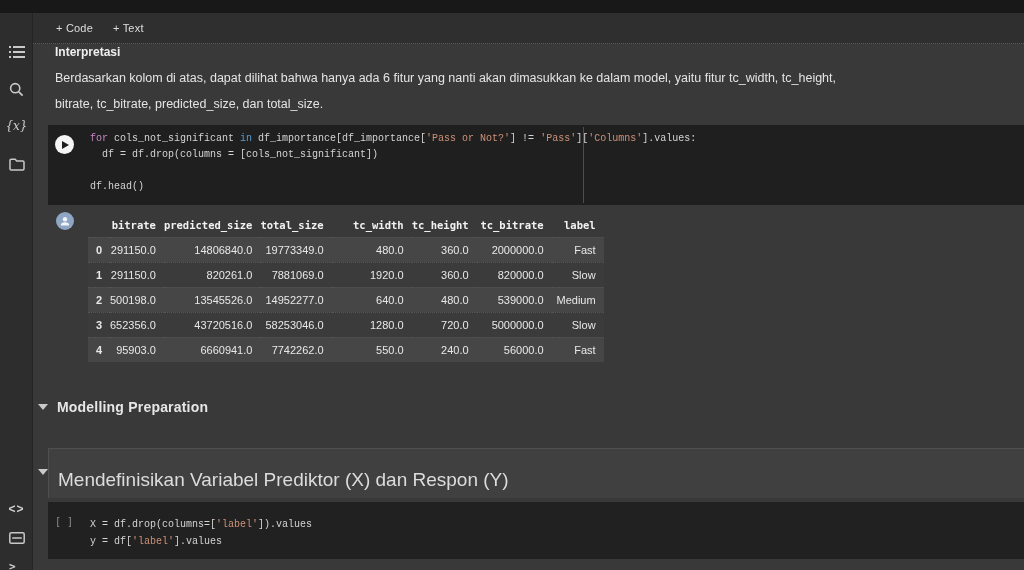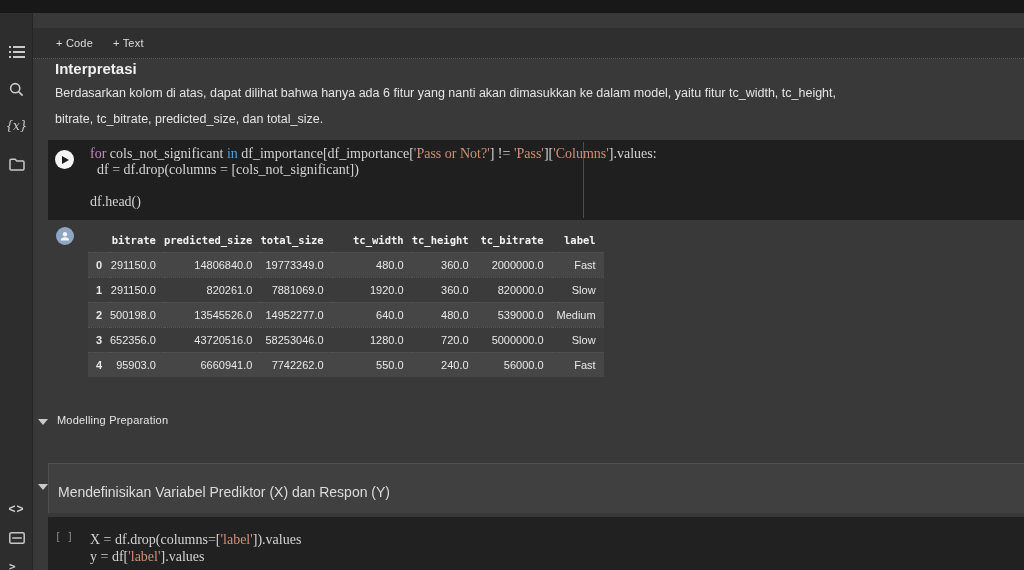--- a/index.html
+++ b/index.html
@@ -13,42 +13,42 @@
   
   .sidebar { position:absolute; left:0; top:13px; width:33px; height:557px;
              background:var(--sidebar-bg,#2d2d2d); border-right:1px solid #242424; }
   .side-ic { position:absolute; left:0; width:33px; height:24px; display:flex;
              align-items:center; justify-content:center; color:#c9c9c9; cursor:pointer; }
   .side-ic svg { display:block; }
   .glyph-txt { font-size:12px; color:#cfcfcf; font-weight:bold; letter-spacing:1px; }
   .glyph-vars { font-family:"DejaVu Serif", serif; font-style:italic; font-size:12px; color:#cfcfcf; }
 
   
-  .main { position:absolute; left:33px; top:28px; width:991px; height:497px; }
+  .main { position:absolute; left:33px; top:13px; width:991px; height:497px; }
 
   .toolbar { position:absolute; left:0; top:0; width:991px; height:31px;
              background:var(--toolbar-bg,#2f2f2f); border-bottom:1px dotted #5c5c5c;
              display:flex; align-items:center; padding-left:23px; gap:20px; }
   .tb-btn { font-size:11px; color:#dedede; cursor:pointer; letter-spacing:.2px; }
 
-  .md-title { position:absolute; left:22px; top:32px; font-size:15px; font-weight:bold;
+  .md-title { position:absolute; left:22px; top:32px; font-size:12px; font-weight:bold;
               color:#efefef; white-space:nowrap; }
   .md-line { position:absolute; left:22px; font-size:12.5px; color:#e4e4e4; white-space:nowrap; }
   .md-line.l1 { top:58px;text-align:right; }
   .md-line.l2 { top:84px; }
 
   
   .code-cell1 { position:absolute; left:15px; top:112px; width:976px; height:80px;
                 background:var(--code-bg,#1f1f1f); }
   .play-btn { position:absolute; left:7px; top:10px; width:19px; height:19px; border-radius:50%;
               background:#f5f5f5; cursor:pointer; display:flex; align-items:center; justify-content:center; }
   .play-tri { width:0; height:0; border-left:7px solid #1d1d1d; border-top:4.5px solid transparent;
               border-bottom:4.5px solid transparent; margin-left:2px; }
   .code-area { position:absolute; left:42px; top:6px; right:4px; bottom:2px; cursor:text; }
-  .code-line { font-family:Liberation Serif, serif; font-size:14px; line-height:16px;
+  .code-line { font-family:Liberation Mono, monospace; font-size:10px; line-height:16px;
                white-space:pre; color:var(--code-default,#d4d4d4); }
   .tok-d  { color:var(--code-default,#d4d4d4); }
   .tok-s  { color:var(--string,#ce9178); }
   .tok-kw1{ color:var(--keyword-pink,#c586c0); }
   .tok-kw2{ color:var(--keyword-blue,#569cd6); }
   .ruler { position:absolute; left:535px; top:2px; width:1px; height:76px; background:#5f5f5f; opacity:.7; }
 
   
   .avatar { position:absolute; left:23px; top:199px; width:18px; height:18px; border-radius:50%;
             background:var(--avatar,#8ea5c3); display:flex; align-items:center; justify-content:center; }
@@ -60,25 +60,25 @@
   table.df td.idx { font-weight:bold; }
   table.df tbody tr { border-top:1px dotted #555; }
   table.df tbody tr:nth-child(odd)  { background:var(--stripe-light,#464646); }
   table.df tbody tr:nth-child(even) { background:#3b3b3b; }
   .c-idx{width:22px;} .c-1{width:50px;} .c-2{width:92px;} .c-3{width:70px;}
   .c-4{width:80px;} .c-5{width:65px;} .c-6{width:75px;} .c-7{width:52px;}
 
   
   .tri { position:absolute; width:0; height:0; border-left:5px solid transparent;
          border-right:5px solid transparent; border-top:6px solid #c9c9c9; cursor:pointer; }
-  .h1-txt { position:absolute; left:24px; top:386px; font-size:11px; font-weight:normal;
+  .h1-txt { position:absolute; left:24px; top:386px; font-size:14px; font-weight:bold;
             color:#e6e6e6; white-space:nowrap; letter-spacing:.2px; }
   .panel2 { position:absolute; left:15px; top:435px; width:976px; height:50px;
             background:var(--panel-bg,#404040); border-top:1px solid #4f4f4f; border-left:1px solid #4f4f4f; }
-  .h2-txt { position:absolute; left:9px; top:20px; font-size:14px; font-weight:400;
+  .h2-txt { position:absolute; left:9px; top:20px; font-size:19px; font-weight:400;
             color:#dcdcdc; white-space:nowrap; }
 
   
   .code-cell2 { position:absolute; left:15px; top:489px; width:976px; height:57px;
                 background:var(--code-bg2,#212121); }
   .gutter { position:absolute; left:7px; top:14px; font-family:"DejaVu Sans Mono", monospace;
             font-size:10px; color:#8f8f8f; white-space:pre; }
   .code-area2 { position:absolute; left:42px; top:14px; right:4px; bottom:4px; cursor:text; }
   .code-area2 .code-line { line-height:17px; }
 </style>

